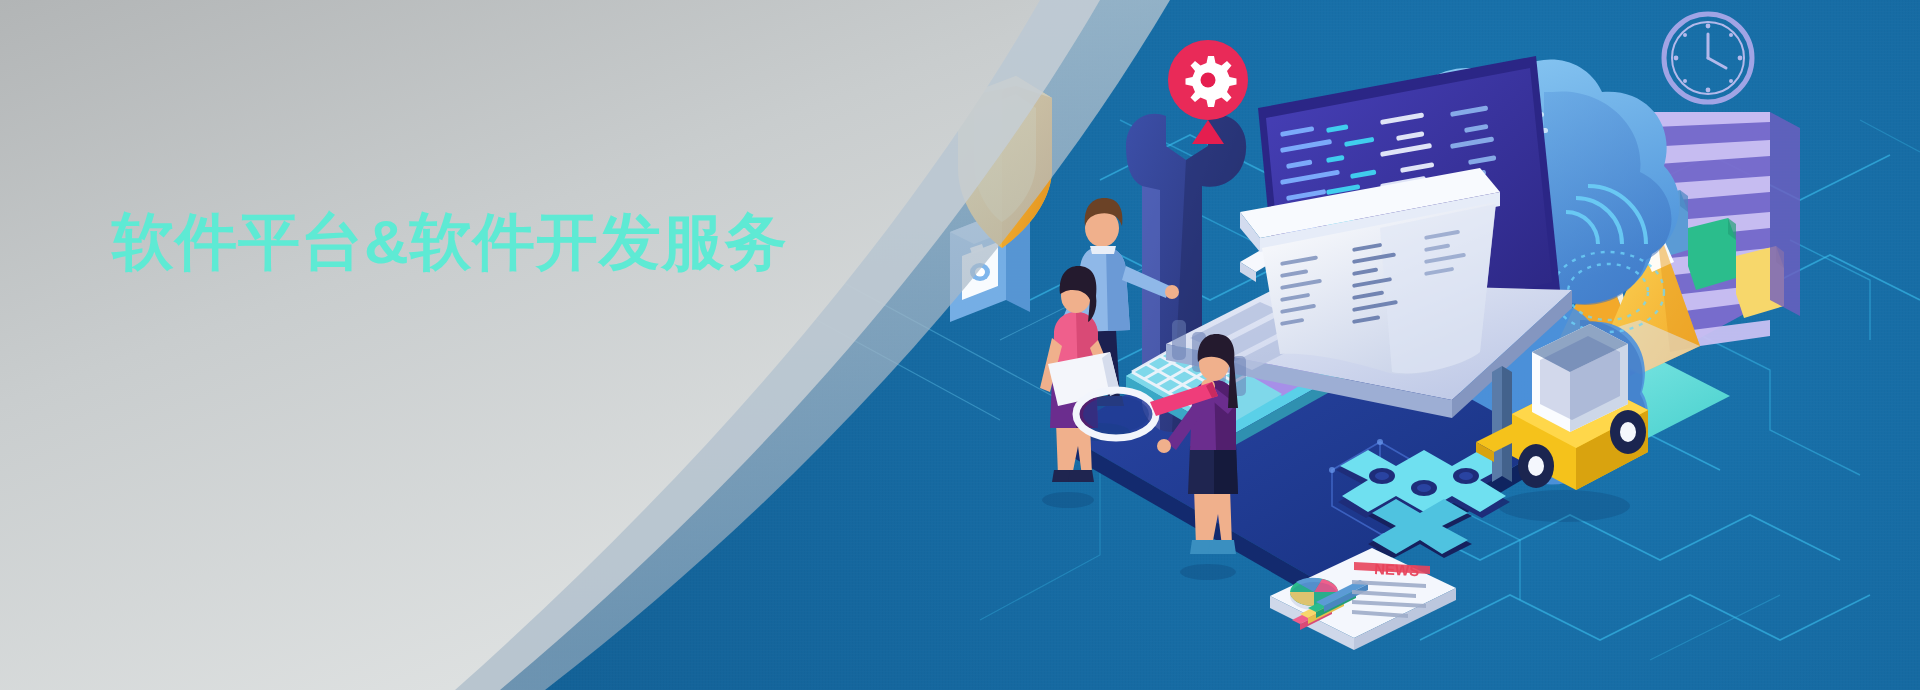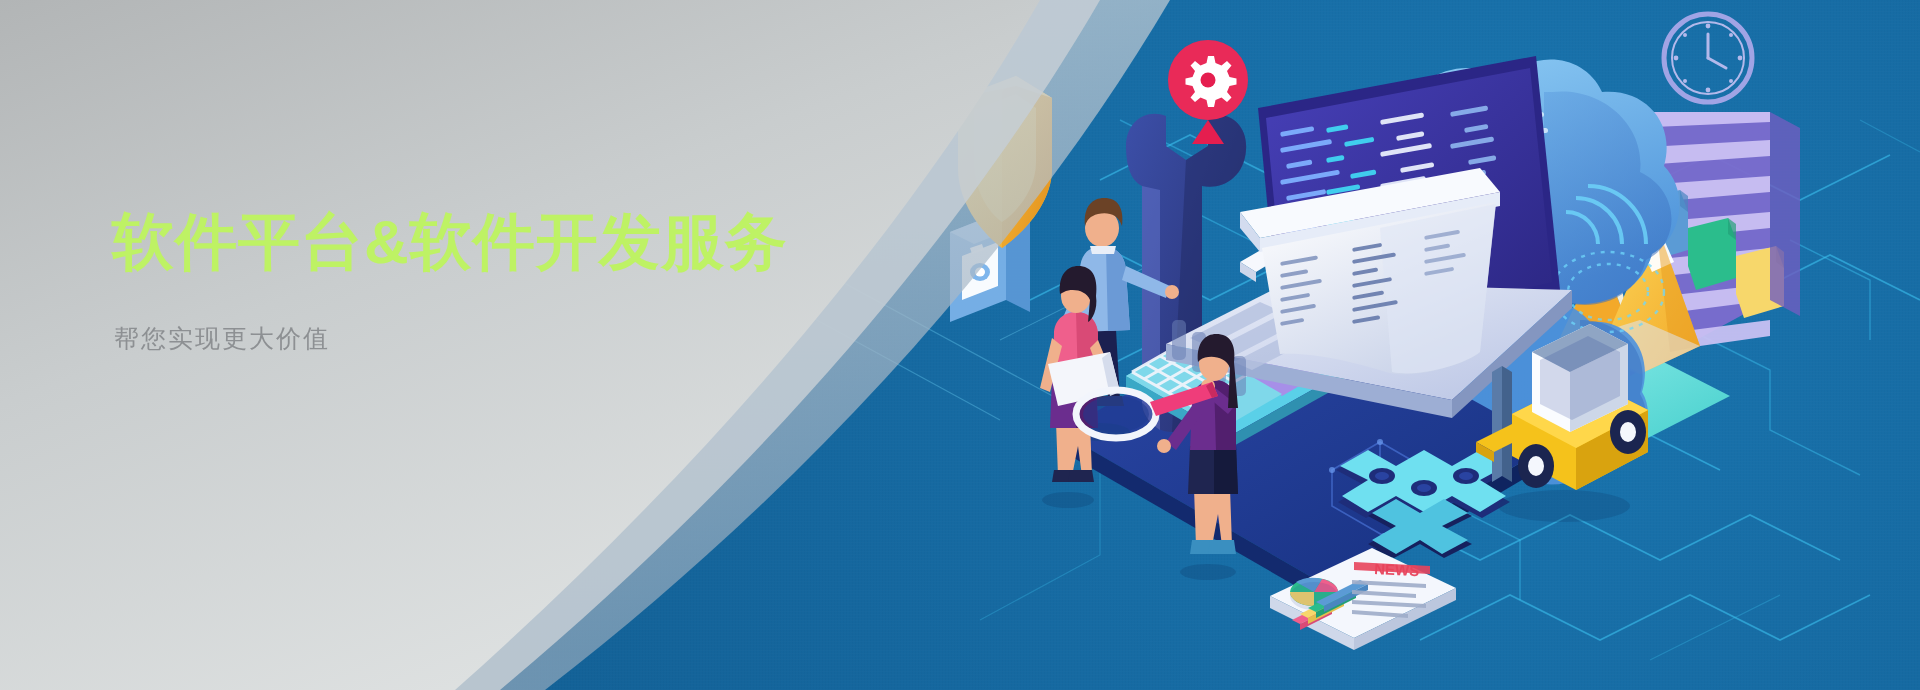--- a/index.html
+++ b/index.html
@@ -24,21 +24,21 @@
     background-image:
       repeating-linear-gradient(0deg,  rgba(255,255,255,.022) 0 1px, transparent 1px 3px),
       repeating-linear-gradient(90deg, rgba(0,0,0,.025)      0 1px, transparent 1px 3px);
   }
   .bg-curves{position:absolute;inset:0;}
   .hero-copy{
     position:absolute;left:112px;top:205px;width:820px;z-index:40;
   }
   .hero-title{
     margin:0;font-size:62px;line-height:1.18;font-weight:700;
-    color:#bef264;letter-spacing:1px;white-space:nowrap;
+    color:#5eead4;letter-spacing:1px;white-space:nowrap;
   }
   .hero-sub{
     margin:44px 0 0 2px;font-size:25px;line-height:1.3;font-weight:400;
     color:#8d9093;letter-spacing:2px;
   }
   .illus{
     position:absolute;right:0;top:0;width:980px;height:690px;z-index:30;
   }
   .illus svg{display:block;width:100%;height:100%;}
 </style>
@@ -625,16 +625,15 @@
       <path d="M0 0 L1170 0 C1040 220, 830 470, 545 690 L0 690 Z" fill="url(#gBand)" opacity=".72"></path>
 
       <path d="M0 0 L1100 0 C975 215, 775 460, 500 690 L0 690 Z" fill="#c6ced5" opacity=".85"></path>
 
       <path d="M0 0 L1040 0 C920 210, 725 450, 455 690 L0 690 Z" fill="url(#gGray)"></path>
     </svg>
   </div>
 
   <div class="hero-copy">
     <h1 class="hero-title">软件平台&amp;软件开发服务</h1>
-    <p class="hero-sub">帮您实现更大价值</p>
   </div>
 
 </div>
 
 </body></html>

